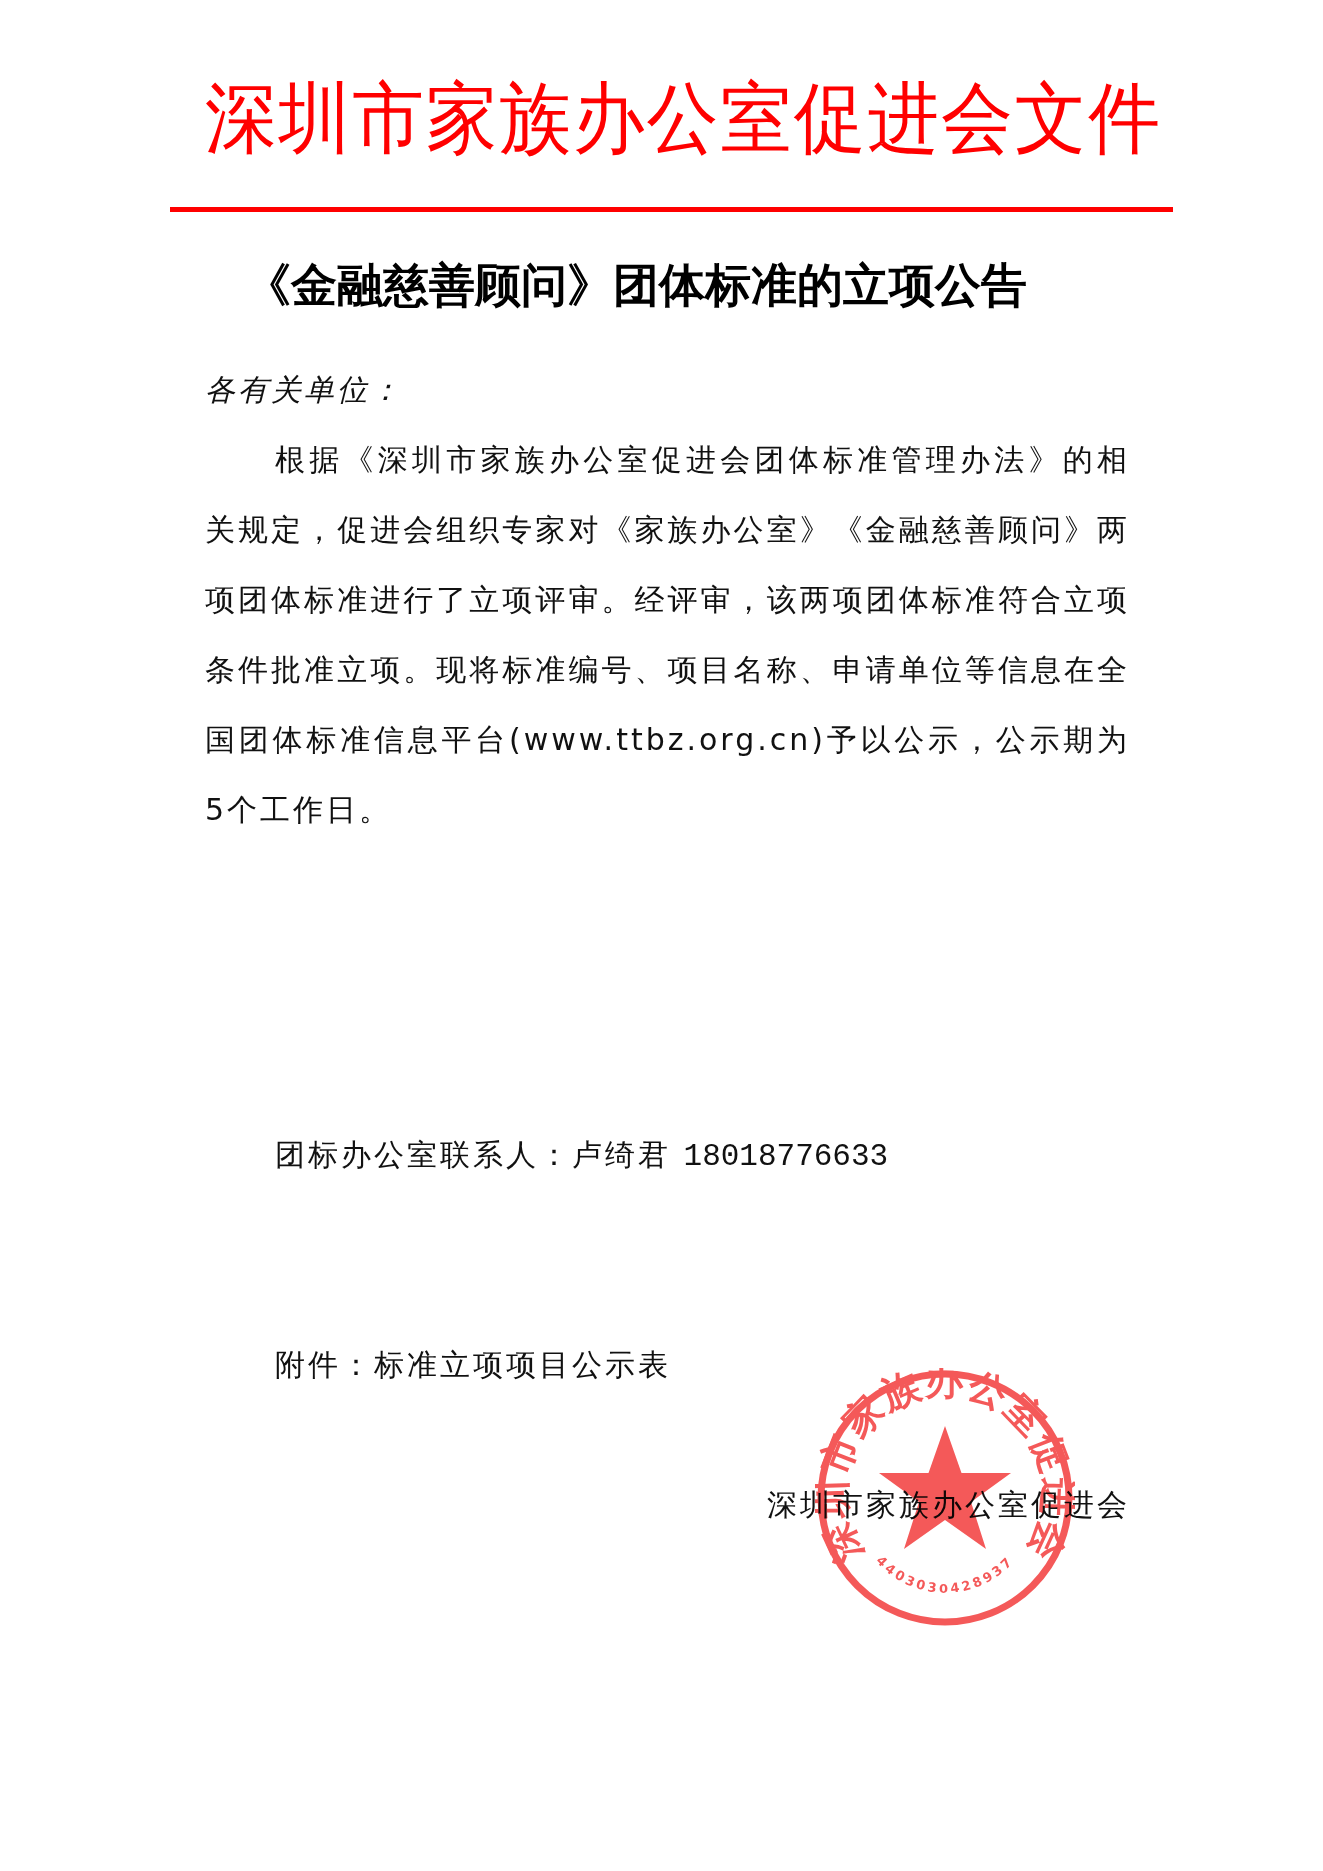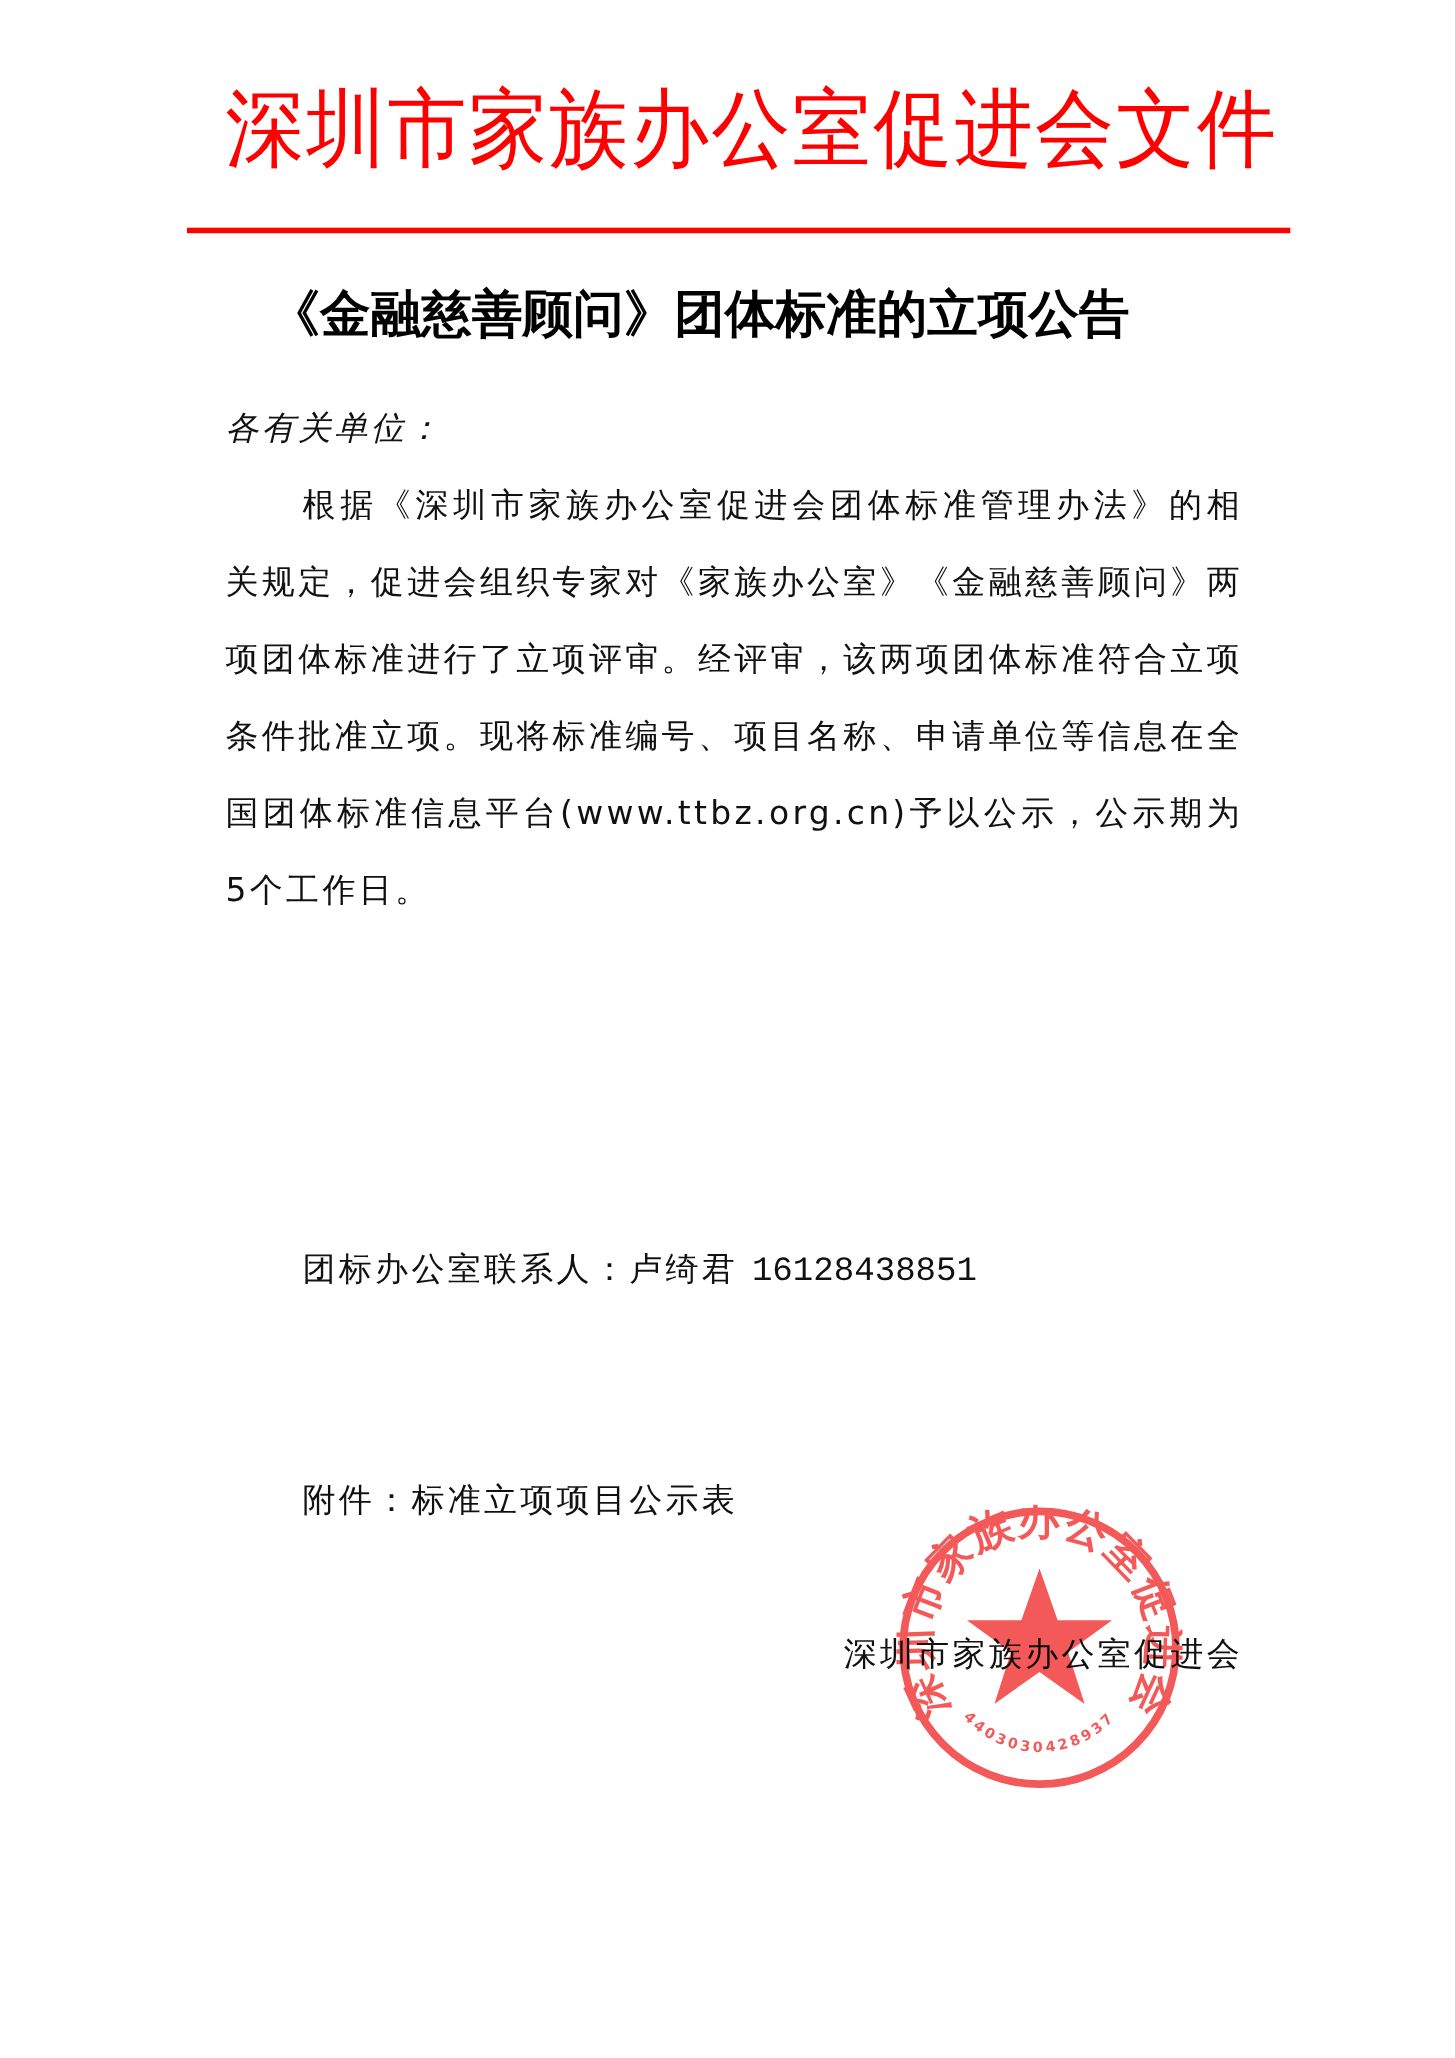--- a/index.html
+++ b/index.html
@@ -132,21 +132,21 @@
 
   <div class="doc-title">《金融慈善顾问》团体标准的立项公告</div>
 
   <div class="body-text salutation">各有关单位：</div>
 
   <div class="body-text para para1">根据《深圳市家族办公室促进会团体标准管理办法》的相关规定，促进会组织专家对《家族办公室》《金融慈善顾问》两项团体标准进行了立项评审。经评审，该两项团体标准符合立项条件批准立项。现将标准编号、项目名称、申请单位等信息在全国团体标准信息平台(www.ttbz.org.cn)予以公示，公示期为5个工作日。</div>
 
 
   <div class="line-item contact">
     <span>团标办公室联系人：</span><span>卢绮君</span>
-    <span class="mono">16128438851</span>
+    <span class="mono">18018776633</span>
   </div>
 
 
   <div class="line-item attachment">
     <span>附件：</span><span>标准立项项目公示表</span>
   </div>
 
   <div class="sign-org">深圳市家族办公室促进会</div>
 
   <div class="seal">

